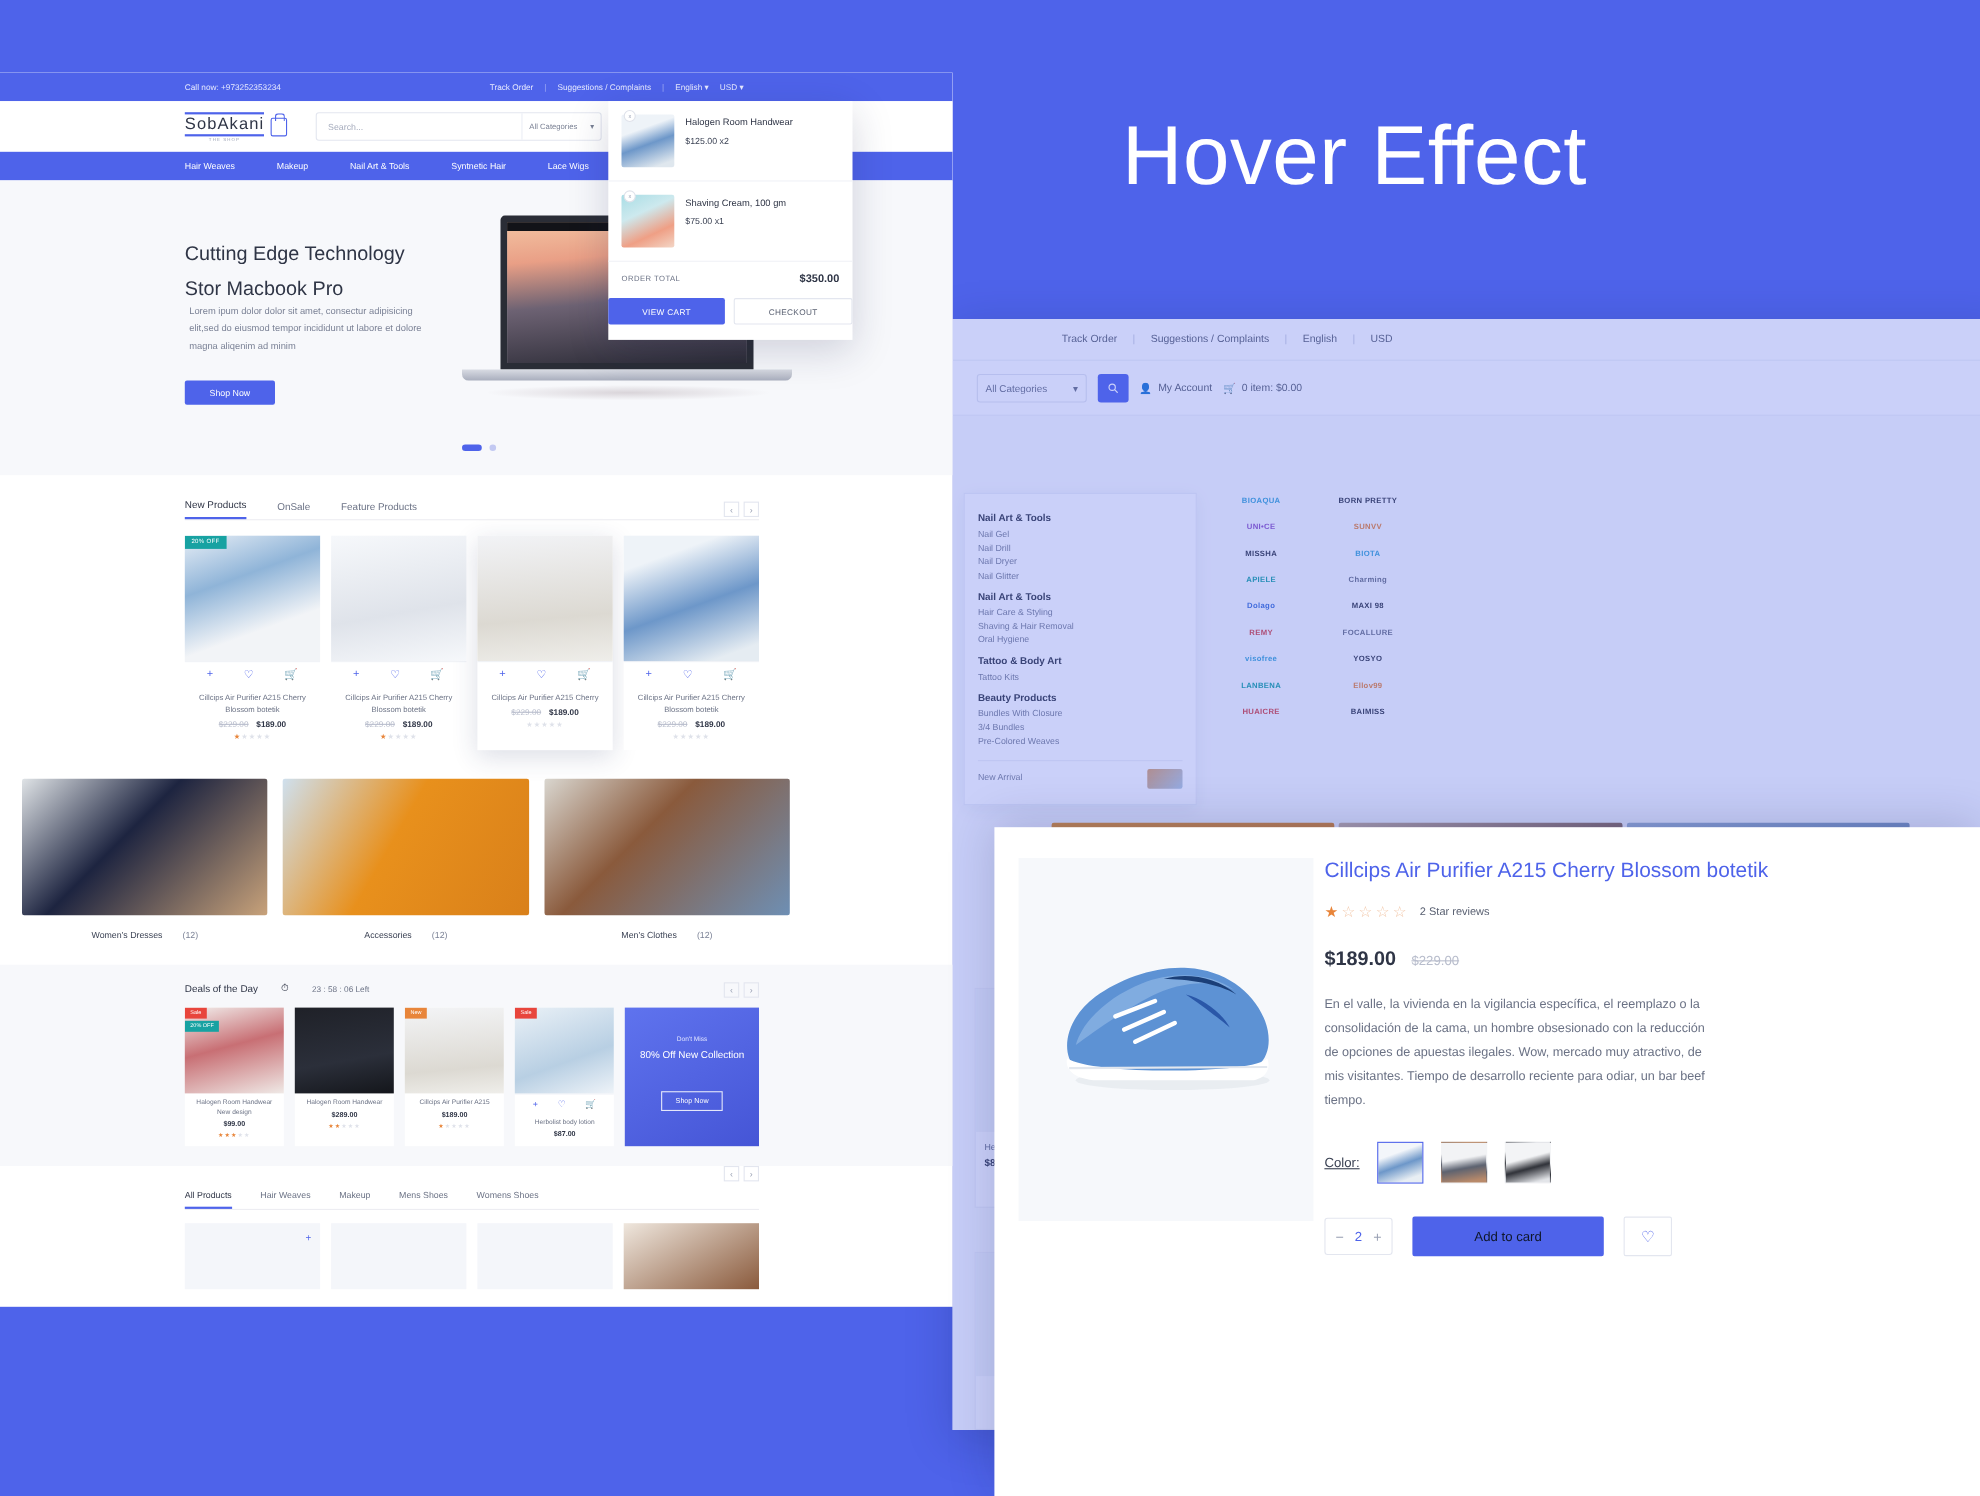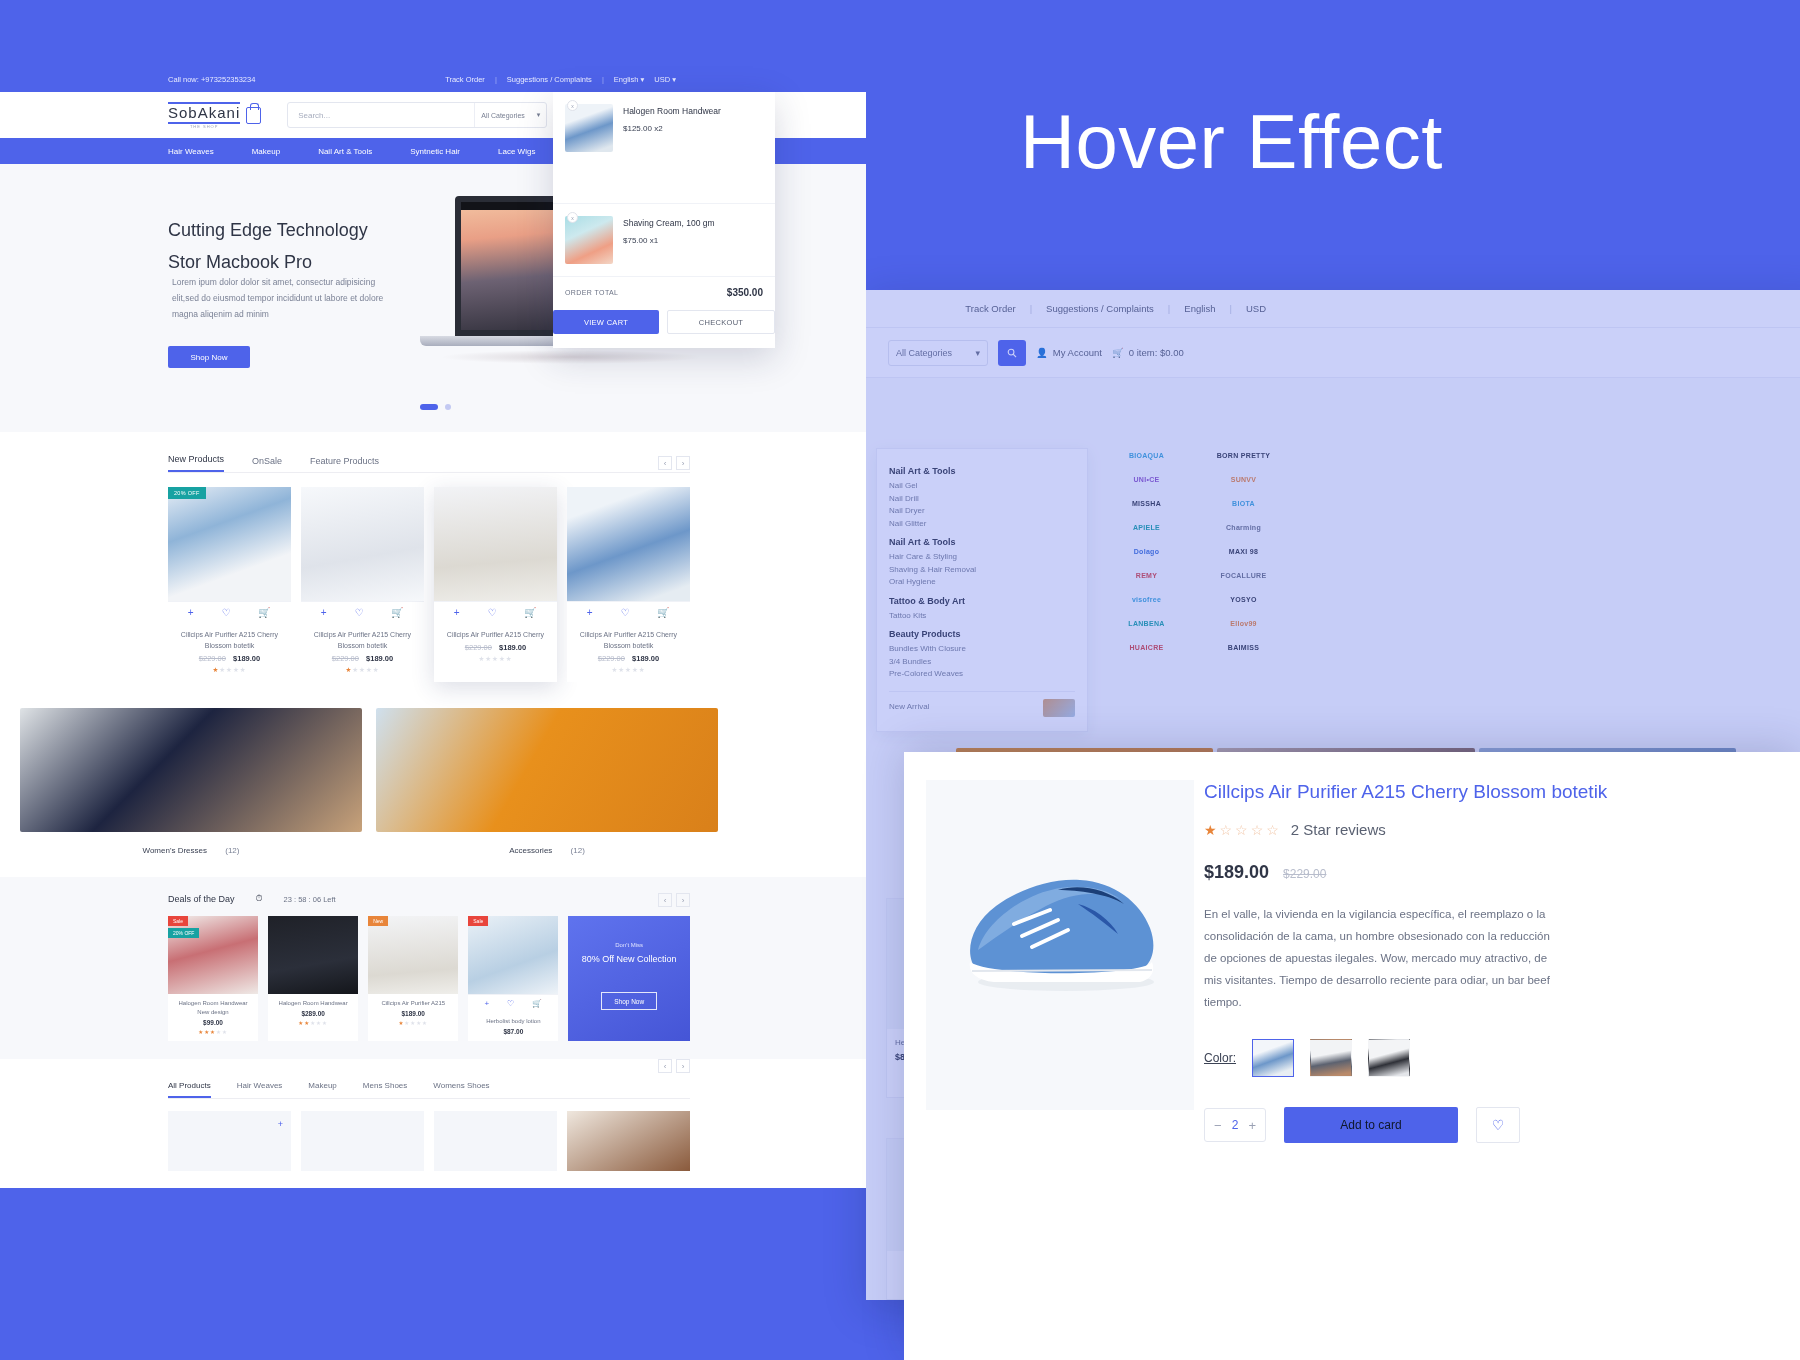--- a/index.html
+++ b/index.html
@@ -201,21 +201,21 @@
   .fs-tabs2 .on { color:#2f3546; border-bottom:2px solid #4e63ea; padding-bottom:6px; }
   .bot-row { display:flex; gap:10px; padding: 12px 176px 0 168px; }
   .botcard { flex:1; height:60px; background:#f4f6fa; position:relative; }
 
   
   .cart-pop {
     position: absolute; left: 553px; top: 92px; width: 222px;
     background:#fff; box-shadow: 0 10px 34px rgba(25,35,80,.18);
   }
   .ci { display:flex; gap:10px; padding: 12px 12px; position:relative; }
-  .ci + .ci { border-top:1px solid #f0f2f7;margin-top:39px; }
+  .ci + .ci { border-top:1px solid #f0f2f7; }
   .ci-img { width:48px; height:48px; background:#f2f5f9; flex:0 0 48px; border-radius:2px; }
   .ci-img.shoe { background:linear-gradient(160deg,#eef3f8 30%,#6d97c9 55%,#dfe7ee 90%); }
   .ci-img.cream { background:linear-gradient(155deg,#a8dde5 0%,#cde9ee 35%,#ef9f85 70%,#f3d6c6 100%); }
   .ci-x { position:absolute; left:14px; top:8px; width:11px; height:11px; border-radius:50%;
           border:1px solid #dfe2ea; background:#fff; font-size:5px; color:#9aa1b4;
           display:flex; align-items:center; justify-content:center; }
   .ci-n { font-size:8.5px; color:#2f3546; line-height:14px; }
   .ci-p { font-size:8px; color:#3b4254; margin-top:6px; }
   .ct-row { display:flex; align-items:center; justify-content:space-between;
             padding: 10px 12px; border-top:1px solid #f0f2f7; }
@@ -237,21 +237,21 @@
   .qv-left { width:290px; padding: 28px 0 0 22px; }
   .qv-imgbox { width:268px; height:330px; background:#f6f8fb; position:relative; overflow:hidden; }
   .qv-shoe {
     position:absolute; left:28px; top:70px; width:212px; height:150px;
   }
   .qv-right { flex:1; padding: 26px 46px 0 10px; position:relative;}
   .qv-title { font-size:19px; color:#4e63ea; line-height:27px; font-weight:400; }
   .qv-rate { display:flex; align-items:center; gap:9px; margin-top:16px; }
   .qv-stars { font-size:14px; color:#e8853a; letter-spacing:3px; }
   .qv-stars .off { color:#f1c5a6; }
-  .qv-rtxt { font-size:15px; color:#5a6172; }
+  .qv-rtxt { font-size:10px; color:#5a6172; }
   .qv-price { margin-top:24px; display:flex; align-items:baseline; gap:14px; }
   .qv-new { font-size:18px; color:#2f3546; font-weight:bold; }
   .qv-old { font-size:12px; color:#b8bdcc; text-decoration:line-through; }
   .qv-desc { margin-top:20px; width:352px; font-size:11.5px; color:#6b7285; line-height:22px; }
   .qv-color { margin-top:26px; display:flex; align-items:center; gap:16px; }
   .qv-clabel { font-size:12px; color:#3b4254;text-decoration:underline; }
   .sw { width:42px; height:38px; background:#f6f8fb; border:1px solid transparent; }
   .sw.sel { border:1px solid #4e63ea; }
   .sw1 { background:linear-gradient(160deg,#f3f6fa 30%,#6d97c9 55%,#e8eef3 85%); }
   .sw2 { background:linear-gradient(170deg,#f2f3f5 40%,#5c6270 62%,#b98a6a 92%); }
@@ -527,20 +527,27 @@
           <span class="ct">(12)</span>
         </div>
       </div>
       <div class="catcard">
         <div class="catimg c2"></div>
         <div class="catlabel">
           <span>Accessories</span>
           <span class="ct">(12)</span>
         </div>
       </div>
+      <div class="catcard">
+        <div class="catimg c3"></div>
+        <div class="catlabel">
+          <span>Men's Clothes</span>
+          <span class="ct">(12)</span>
+        </div>
+      </div>
     </div>
 
     <div class="deals">
       <div class="deals-h">
         <span>Deals of the Day</span>
         <span>⏱</span>
         <span class="timer">23 : 58 : 06 Left</span>
       </div>
       <div class="deal-arrows">
         <span class="arrowbox">‹</span>

